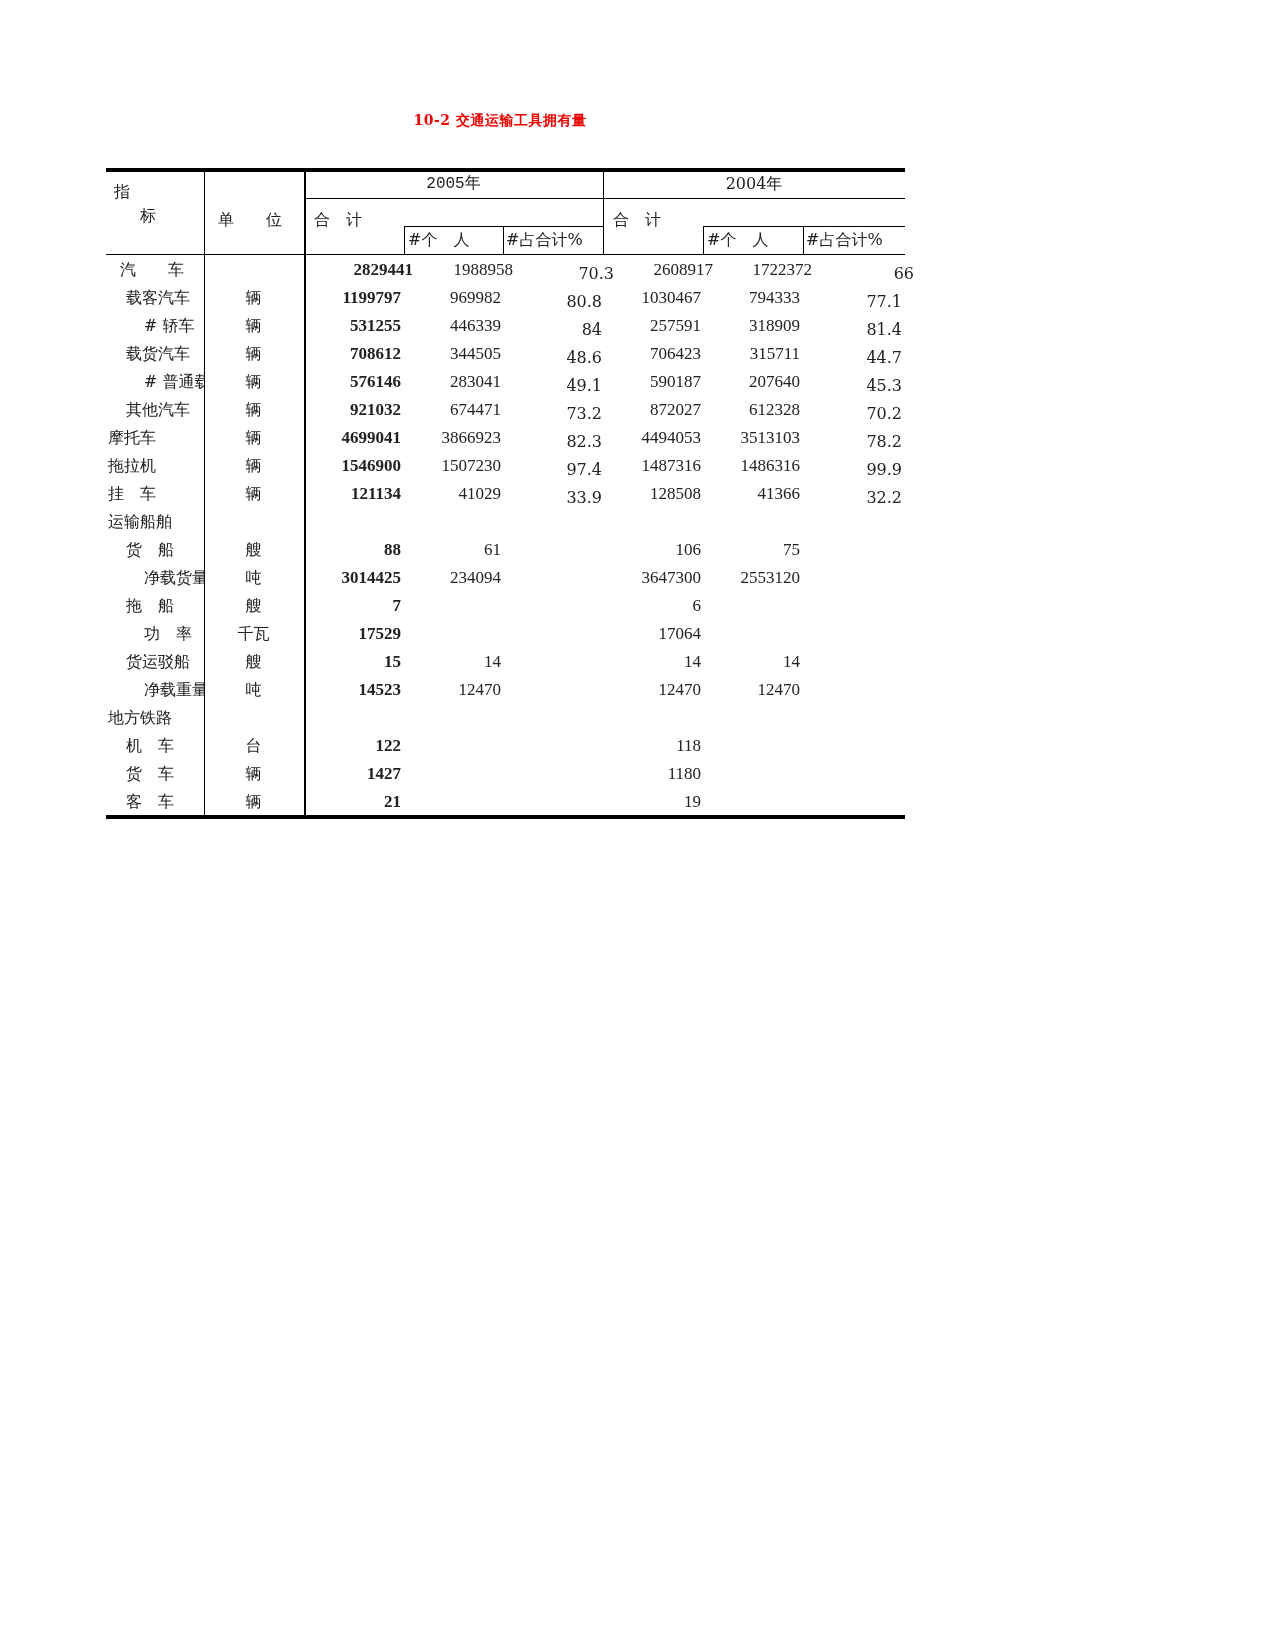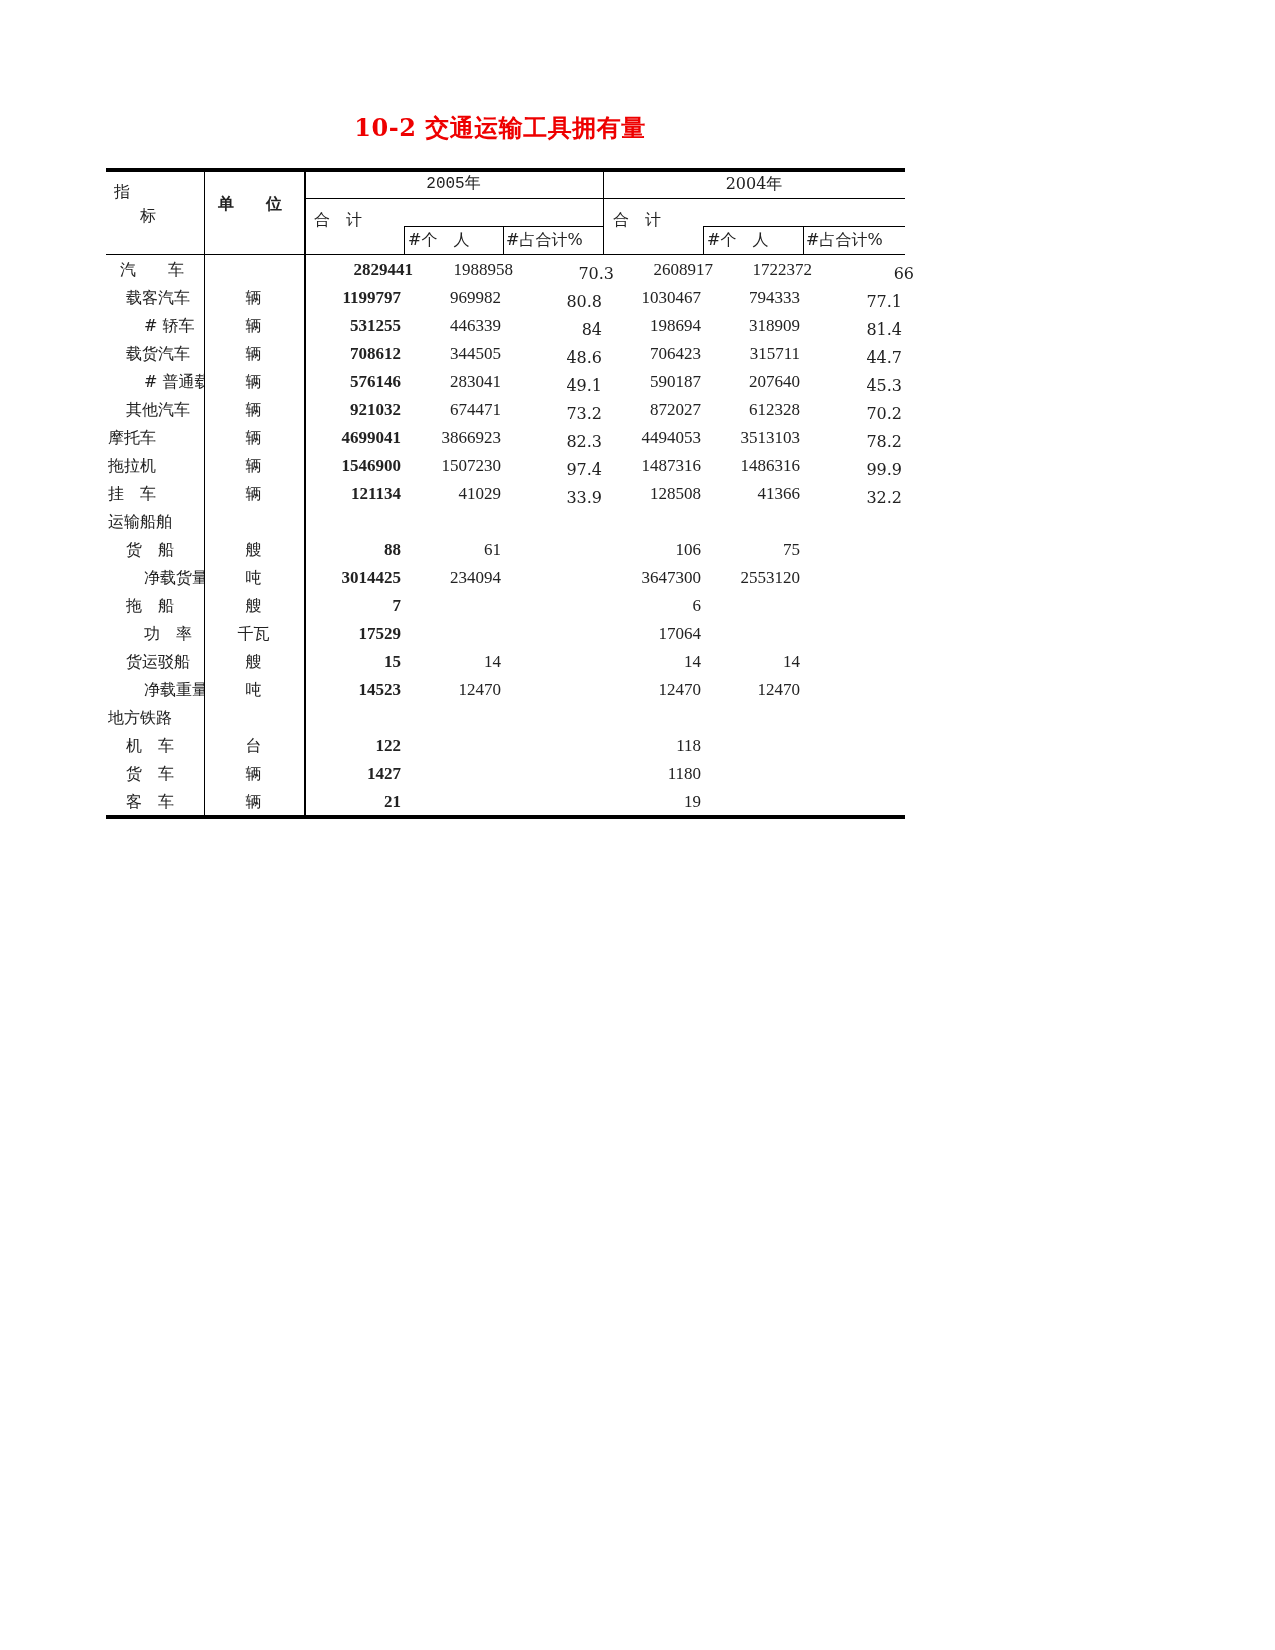--- a/index.html
+++ b/index.html
@@ -1,19 +1,19 @@
 <!DOCTYPE html>
 <html><head>
   <meta charset="utf-8">
   <style>
     html, body { margin: 0; padding: 0; background: #ffffff; }
     body { width: 1275px; height: 1650px; position: relative; overflow: hidden;
            font-family: "DejaVu Serif", "Liberation Serif", serif; color: #222; }
     .title { position: absolute; left: 0; width: 1000px; top: 112px; text-align: center;
-             color: #ee0000; font-weight: bold; font-size: 24px; letter-spacing: 0.5px; }
+             color: #ee0000; font-weight: bold; font-size: 14px; letter-spacing: 0.5px; }
     .tbl { position: absolute; left: 106px; top: 168px; width: 799px; }
     .rule-top { position: absolute; left: 0; top: 0; width: 799px; height: 4px; background: #000; }
     .rule-bot { position: absolute; left: 0; top: 647px; width: 799px; height: 4px; background: #000; }
     .vline { position: absolute; width: 1px; background: #000; }
     .vline.thick { width: 2px; }
     .hline { position: absolute; height: 1px; background: #000; }
     .h { position: absolute; font-size: 16px; line-height: 20px; white-space: nowrap; }
     .row { position: absolute; left: 0; width: 799px; height: 28px; }
     .cell { position: absolute; top: 0; height: 28px; line-height: 28px; font-size: 16px; white-space: nowrap; overflow: hidden; }
     .c-label { left: 2px; width: 96px; }
@@ -42,21 +42,21 @@
   <div class="vline" style="left:298px; top:58px; height:28px;"></div>
   <div class="vline" style="left:397px; top:58px; height:28px;"></div>
   <div class="hline" style="left:298px; top:58px; width:199px;"></div>
   <div class="vline" style="left:597px; top:58px; height:28px;"></div>
   <div class="vline" style="left:697px; top:58px; height:28px;"></div>
   <div class="hline" style="left:597px; top:58px; width:202px;"></div>
   <div class="hline" style="left:0; top:86px; width:799px;"></div>
 
   <div class="h" style="left:8px; top:14px;">指</div>
   <div class="h" style="left:34px; top:38px;">标</div>
-  <div class="h" style="left:112px; top:26px;font-weight:bold;">单　　位</div>
+  <div class="h" style="left:112px; top:42px;">单　　位</div>
   <div class="h" style="left:198px; top:6px; width:299px; text-align:center;font-family:Liberation Mono, monospace;">2005年</div>
   <div class="h" style="left:497px; top:6px; width:302px; text-align:center;">2004年</div>
   <div class="h" style="left:208px; top:42px;">合　计</div>
   <div class="h" style="left:302px; top:62px;">#个　人</div>
   <div class="h" style="left:400px; top:62px;">#占合计%</div>
   <div class="h" style="left:507px; top:42px;">合　计</div>
   <div class="h" style="left:601px; top:62px;">#个　人</div>
   <div class="h" style="left:700px; top:62px;">#占合计%</div>
 
   <div id="rows">
@@ -79,21 +79,21 @@
     <div class="cell num c4">1030467</div>
     <div class="cell num c5">794333</div>
     <div class="cell pct c6">77.1</div>
   </div>
       <div class="row" style="top: 144px;">
     <div class="cell c-label" style="padding-left: 36px; width: 60px;"># 轿车</div>
     <div class="cell c-unit">辆</div>
     <div class="cell num c1">531255</div>
     <div class="cell num c2">446339</div>
     <div class="cell pct c3">84</div>
-    <div class="cell num c4">198694</div>
+    <div class="cell num c4">257591</div>
     <div class="cell num c5">318909</div>
     <div class="cell pct c6">81.4</div>
   </div>
       <div class="row" style="top: 172px;">
     <div class="cell c-label" style="padding-left: 18px; width: 78px;">载货汽车</div>
     <div class="cell c-unit">辆</div>
     <div class="cell num c1">708612</div>
     <div class="cell num c2">344505</div>
     <div class="cell pct c3">48.6</div>
     <div class="cell num c4">706423</div>

